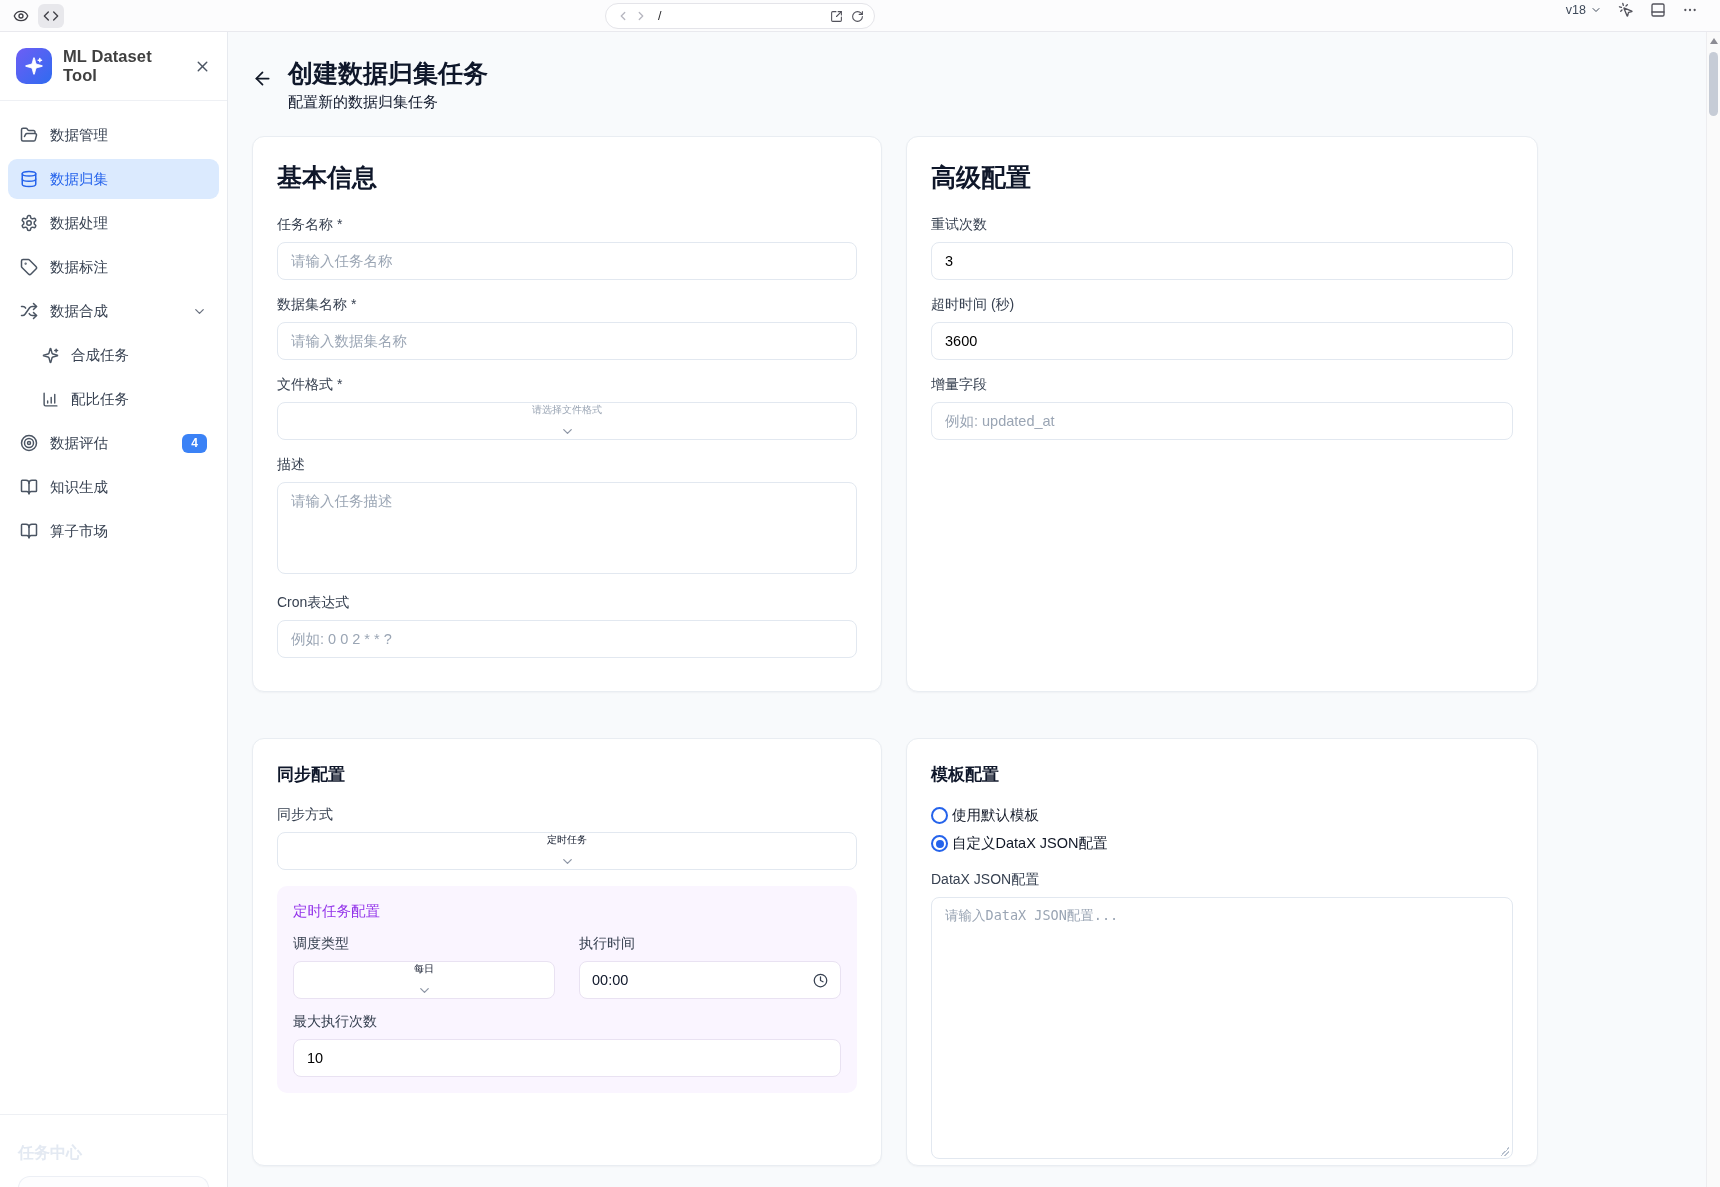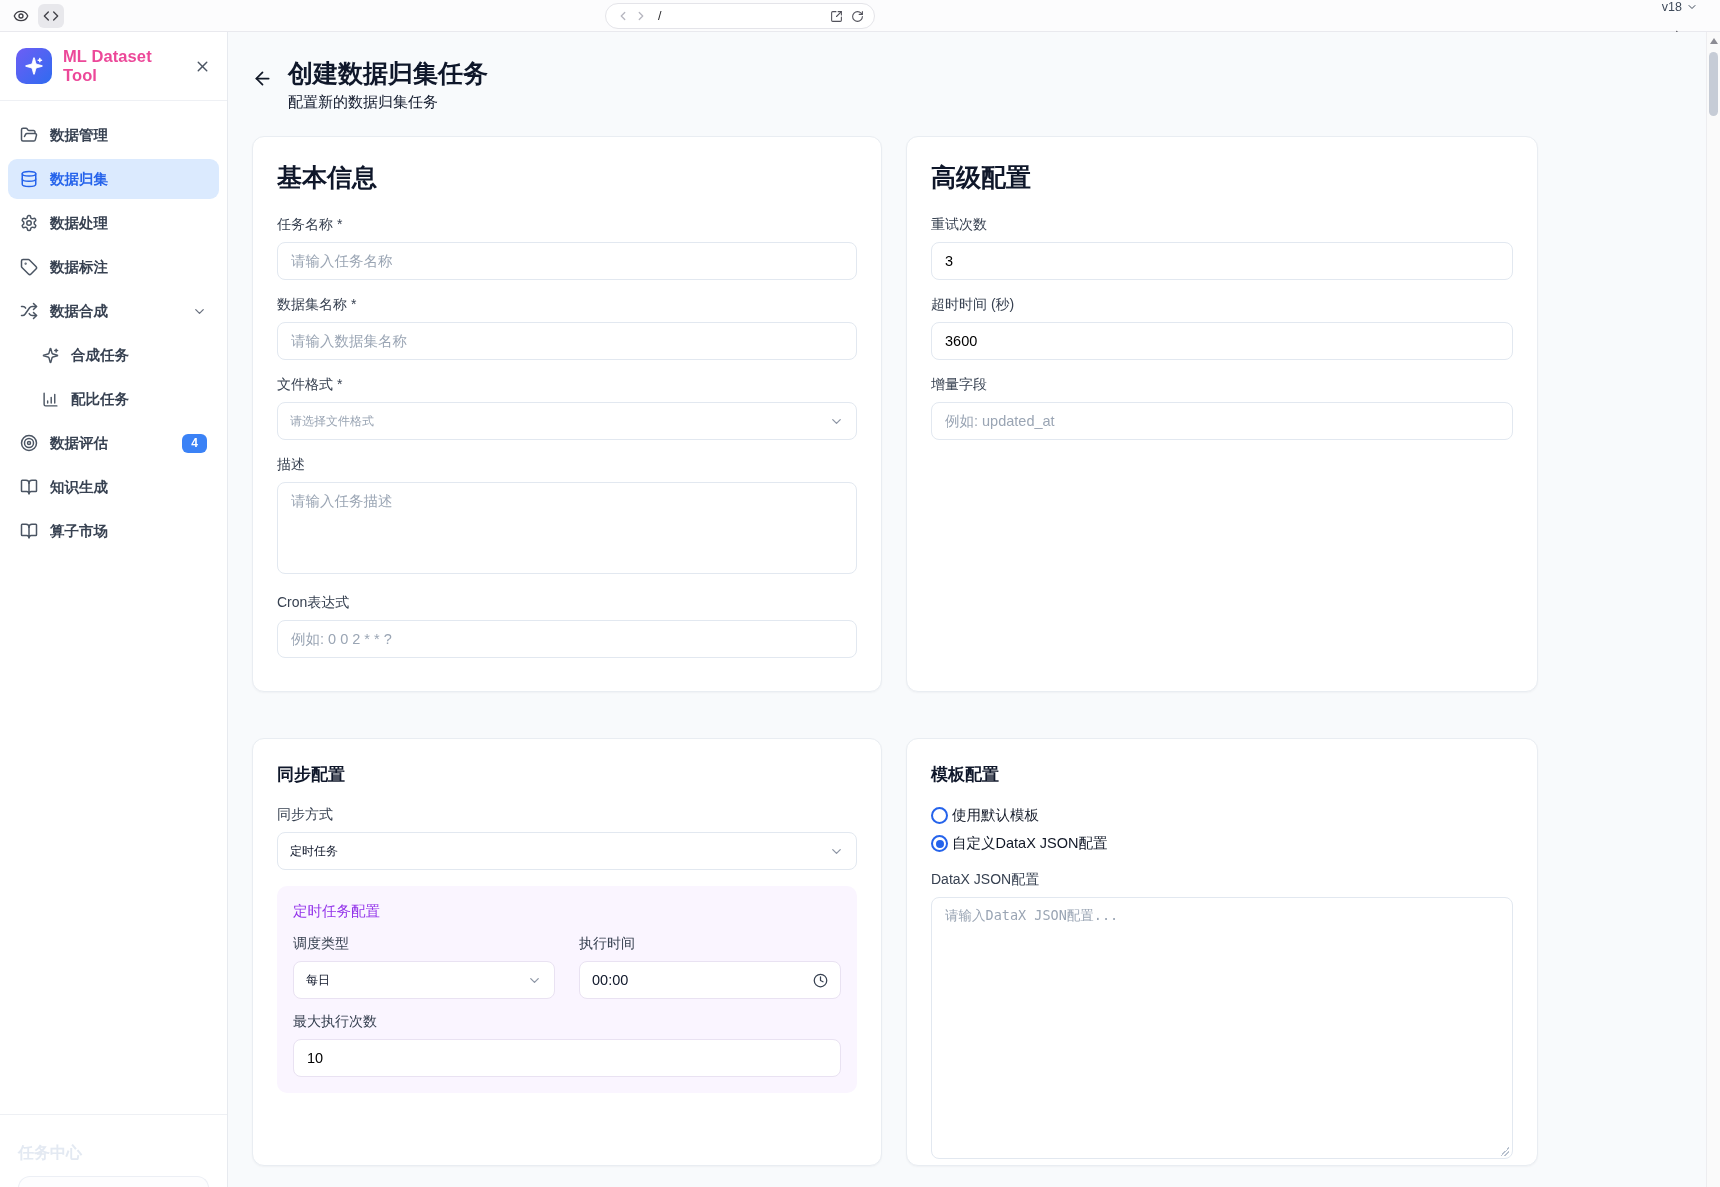--- a/index.html
+++ b/index.html
@@ -8,41 +8,41 @@
 
   
   .topbar { position:absolute; left:0; top:0; width:1720px; height:32px; background:#fcfcfd; border-bottom:1px solid #e9e9ee; display:flex; align-items:center; }
   .tb-left { display:flex; align-items:center; gap:4px; padding-left:8px; }
   .tb-iconbtn { width:26px; height:24px; border-radius:6px; display:flex; align-items:center; justify-content:center; color:#3f3f46; }
   .tb-iconbtn.active { background:#e8e8ec; }
   .urlbar { position:absolute; left:605px; top:3px; width:270px; height:26px; background:#ffffff; border:1px solid #e4e4e9; border-radius:13px; display:flex; align-items:center; padding:0 10px; }
   .urlbar .nav { color:#b6b6bf; display:flex; align-items:center; }
   .urlbar .path { margin-left:10px; font-size:12.5px; color:#27272a; flex:1; }
   .urlbar .right { display:flex; align-items:center; gap:8px; color:#52525b; }
-  .tb-right { position:absolute; right:22px; top:0; height:20px; display:flex; align-items:center; gap:16px; color:#52525b;flex-direction:column; }
+  .tb-right { position:absolute; right:22px; top:0; height:20px; display:flex; align-items:center; gap:16px; color:#52525b; }
   .version { display:flex; align-items:center; gap:4px; font-size:12.5px; color:#3f4a5a; }
 
   
   .scrollbar { position:absolute; right:0; top:32px; width:14px; height:1155px; background:#fafafa; border-left:1px solid #ededf0; }
   .scrollbar .arrow { position:absolute; left:3px; top:6px; width:0; height:0; border-left:4px solid transparent; border-right:4px solid transparent; border-bottom:6px solid #8c8c94; }
   .scrollbar .thumb { position:absolute; left:2px; top:20px; width:9px; height:64px; background:#c6ccd6; border-radius:5px; }
 
   
   .sidebar { position:absolute; left:0; top:32px; width:228px; height:1155px; background:#ffffff; border-right:1px solid #e7eaef; }
   .sb-header { height:68px; display:flex; align-items:center; padding:0 16px; gap:11px; }
   .logo { width:36px; height:36px; border-radius:10px; background:linear-gradient(135deg,#6d5ef5 0%,#2f6bf0 100%); display:flex; align-items:center; justify-content:center; color:#fff; }
-  .sb-title { font-size:16.5px; font-weight:700; color:#ec4899; flex:1; letter-spacing:.1px; }
+  .sb-title { font-size:16.5px; font-weight:700; color:#404040; flex:1; letter-spacing:.1px; }
   .sb-close { color:#4b5563; display:flex; }
   .sb-div { height:1px; background:#eef0f4; }
   .sb-nav { padding:14px 8px; }
   .sb-item { height:40px; margin-bottom:4px; border-radius:9px; display:flex; align-items:center; padding:0 12px; gap:12px; color:#374151; font-size:14.5px; }
   .sb-item .ic { color:#4b5563; display:flex; }
   .sb-item.active { background:#dbeafe; color:#2563eb; font-weight:500; }
   .sb-item.active .ic { color:#2563eb; }
-  .sb-item .lbl { flex:1;font-weight:bold; }
+  .sb-item .lbl { flex:1; }
   .sb-item.sub { padding-left:34px; }
   .badge { min-width:25px; height:19px; border-radius:6px; background:#3b82f6; color:#fff; font-size:12px; font-weight:700; display:flex; align-items:center; justify-content:center; padding:0 7px; }
   .chev { color:#6b7280; display:flex; }
   .sb-footer { position:absolute; left:0; bottom:0; width:100%; border-top:1px solid #eef0f4; padding:28px 18px 0; height:73px; }
   .sb-footer .faint { font-size:16px; font-weight:700; color:#e3e9f2; }
   .sb-footer .stub { margin-top:12px; height:20px; border:1px solid #eceff5; border-bottom:none; border-radius:12px 12px 0 0; background:#fdfdfe; }
 
   
   .main { position:absolute; left:228px; top:32px; width:1478px; height:1155px; background:#f8fafc; overflow:hidden; }
   .page { padding:26px 0 0 24px; }
@@ -55,21 +55,21 @@
   .card { background:#ffffff; border:1px solid #e9edf2; border-radius:12px; box-shadow:0 1px 2px rgba(16,24,40,.04); padding:24px; position:relative; }
   .card-title-lg { font-size:25px; font-weight:700; color:#0f172a; margin-bottom:22px; }
   .card-title-md { font-size:17px; font-weight:700; color:#0f172a; margin-bottom:20px; }
 
   .field { margin-bottom:16px; }
   .field:last-child { margin-bottom:0; }
   .f-label { display:block; font-size:14px; font-weight:500; color:#374151; margin-bottom:8px; }
   .f-input { width:100%; height:38px; border:1px solid #e2e8f0; border-radius:8px; background:#fff; padding:0 13px; font-size:14.5px; color:#000000; font-family:"Liberation Sans",sans-serif; outline:none; }
   .f-input::placeholder, .f-textarea::placeholder { color:#9aa5b4; }
   .f-textarea { width:100%; border:1px solid #e2e8f0; border-radius:8px; background:#fff; padding:9px 13px; font-size:14.5px; color:#0f172a; font-family:"Liberation Sans",sans-serif; resize:none; outline:none; }
-  .f-select { width:100%; height:38px; border:1px solid #e2e8f0; border-radius:8px; background:#fff; padding:0 12px; display:flex; align-items:center; justify-content:space-between; font-size:12px; color:#0f172a; }
+  .f-select { width:100%; height:38px; border:1px solid #e2e8f0; border-radius:8px; background:#fff; padding:0 12px; display:flex; align-items:center; justify-content:space-between; font-size:10px; color:#0f172a;flex-direction:column; }
   .f-select .ph { color:#9aa5b4; }
   .f-select .chev { color:#8d96a5; }
 
   
   .sched-panel { margin-top:16px; background:#faf5ff; border-radius:10px; padding:16px; }
   .sched-title { font-size:14.5px; font-weight:500; color:#9333ea; margin-bottom:14px; }
   .sched-row { display:grid; grid-template-columns:1fr 1fr; column-gap:24px; margin-bottom:14px; }
   .time-input { height:38px; border:1px solid #e9e2f2; border-radius:8px; background:#fff; padding:0 12px; display:flex; align-items:center; justify-content:space-between; font-size:14.5px; color:#0f172a; }
   .time-input .clock { color:#374151; }
   .sched-panel .f-input { border-color:#e9e2f2; }

